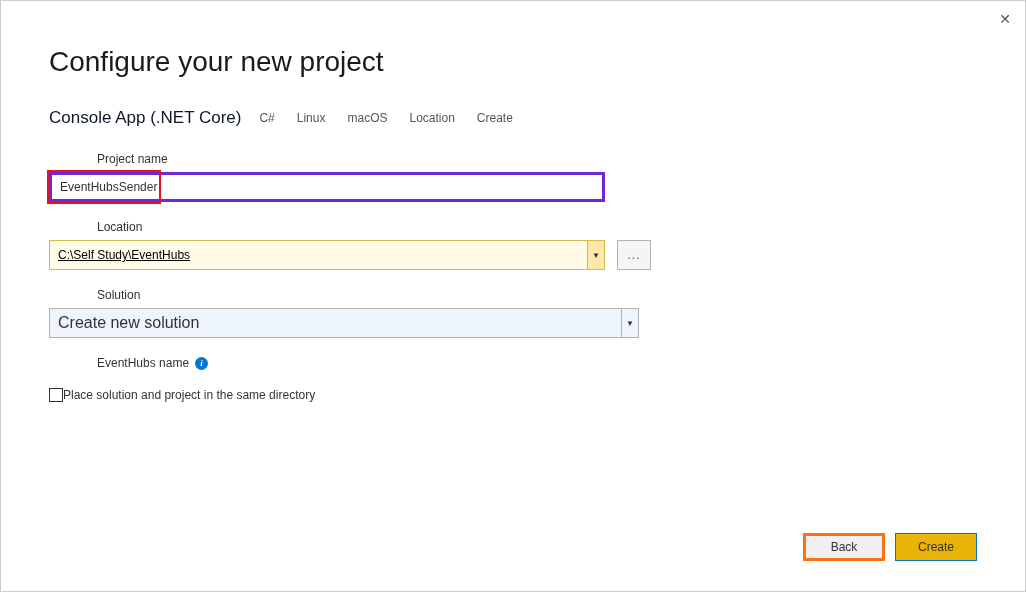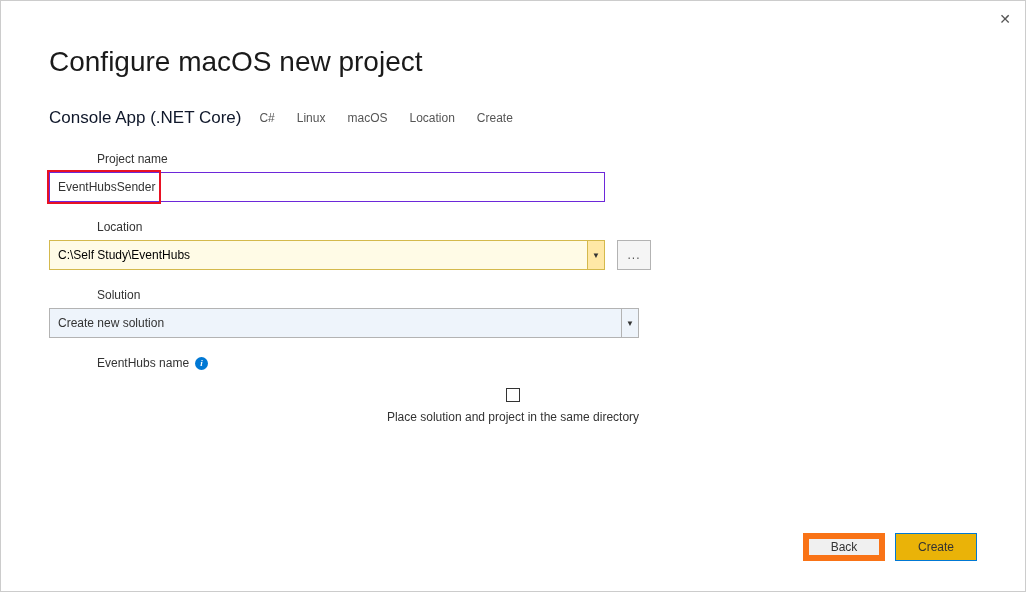--- a/index.html
+++ b/index.html
@@ -67,21 +67,21 @@
       background: #0078d4;
       color: #fff;
       font-size: 9px;
       font-weight: bold;
       font-style: italic;
       font-family: Georgia, serif;
     }
     .text-input {
       width: 556px;
       height: 30px;
-      border: 1px solid #6d28d9;
+      border: 3px solid #6d28d9;
       padding: 0 8px;
       font-size: 12px;
       font-family: inherit;
       color: #333;
       background: #fff;
     }
     .highlight-box {
       position: absolute;
       border: 2px solid #e81123;
       pointer-events: none;
@@ -112,20 +112,21 @@
       display: flex;
       align-items: center;
       justify-content: center;
       cursor: pointer;
       font-size: 8px;
       color: #333;
     }
     .combo.location .combo-input {
       background: #fffbe6;
       border-color: #d4b94d;
+      text-decoration: underline;
     }
     .combo.location .combo-btn {
       border-color: #d4b94d;
     }
     .browse-btn {
       width: 34px;
       height: 30px;
       border: 1px solid #b3b3b3;
       background: #f5f5f5;
       cursor: pointer;
@@ -136,42 +137,41 @@
     .dropdown {
       display: flex;
       width: 590px;
       height: 30px;
     }
     .dropdown-input {
       flex: 1;
       border: 1px solid #b3b3b3;
       border-right: none;
       padding: 0 8px;
-      font-size: 12px;
+      font-size: 16px;
       font-family: inherit;
       background: #eef4fb;
       color: #333;
     }
     .dropdown-btn {
       width: 18px;
       border: 1px solid #b3b3b3;
       background: #eef4fb;
       display: flex;
       align-items: center;
       justify-content: center;
       cursor: pointer;
       font-size: 8px;
       color: #333;
     }
     .checkbox-row {
       display: flex;
       align-items: center;
-      gap: 8px;
+      gap: 0;
       margin-top: 14px;
-      flex-direction: column;
     }
     .checkbox {
       width: 14px;
       height: 14px;
       border: 1px solid #333;
       background: #fff;
       cursor: pointer;
     }
     .checkbox-label {
       font-size: 12px;
@@ -180,21 +180,21 @@
     .footer {
       position: absolute;
       bottom: 30px;
       right: 48px;
       display: flex;
       gap: 10px;
     }
     .btn {
       width: 82px;
       height: 28px;
-      border: 6px solid #f97316;
+      border: 3px solid #f97316;
       background: #f0f0f0;
       font-size: 12px;
       font-family: inherit;
       cursor: pointer;
       color: #333;
     }
     .btn.primary {
       border: 1px solid #0078d4;
       background: #eab308;
     }
@@ -203,21 +203,21 @@
       position: relative;
       display: inline-block;
     }
   </style>
 </head>
 <body>
 
 <div class="close-btn">✕</div>
 
 <div class="content">
-  <h1 class="title">Configure macOS new project</h1>
+  <h1 class="title">Configure your new project</h1>
 
   <div class="template-row">
     <span class="template-name">Console App (.NET Core)</span>
     <span class="tag">C#</span>
     <span class="tag">Linux</span>
     <span class="tag">macOS</span>
     <span class="tag">Location</span>
     <span class="tag">Create</span>
   </div>
 

